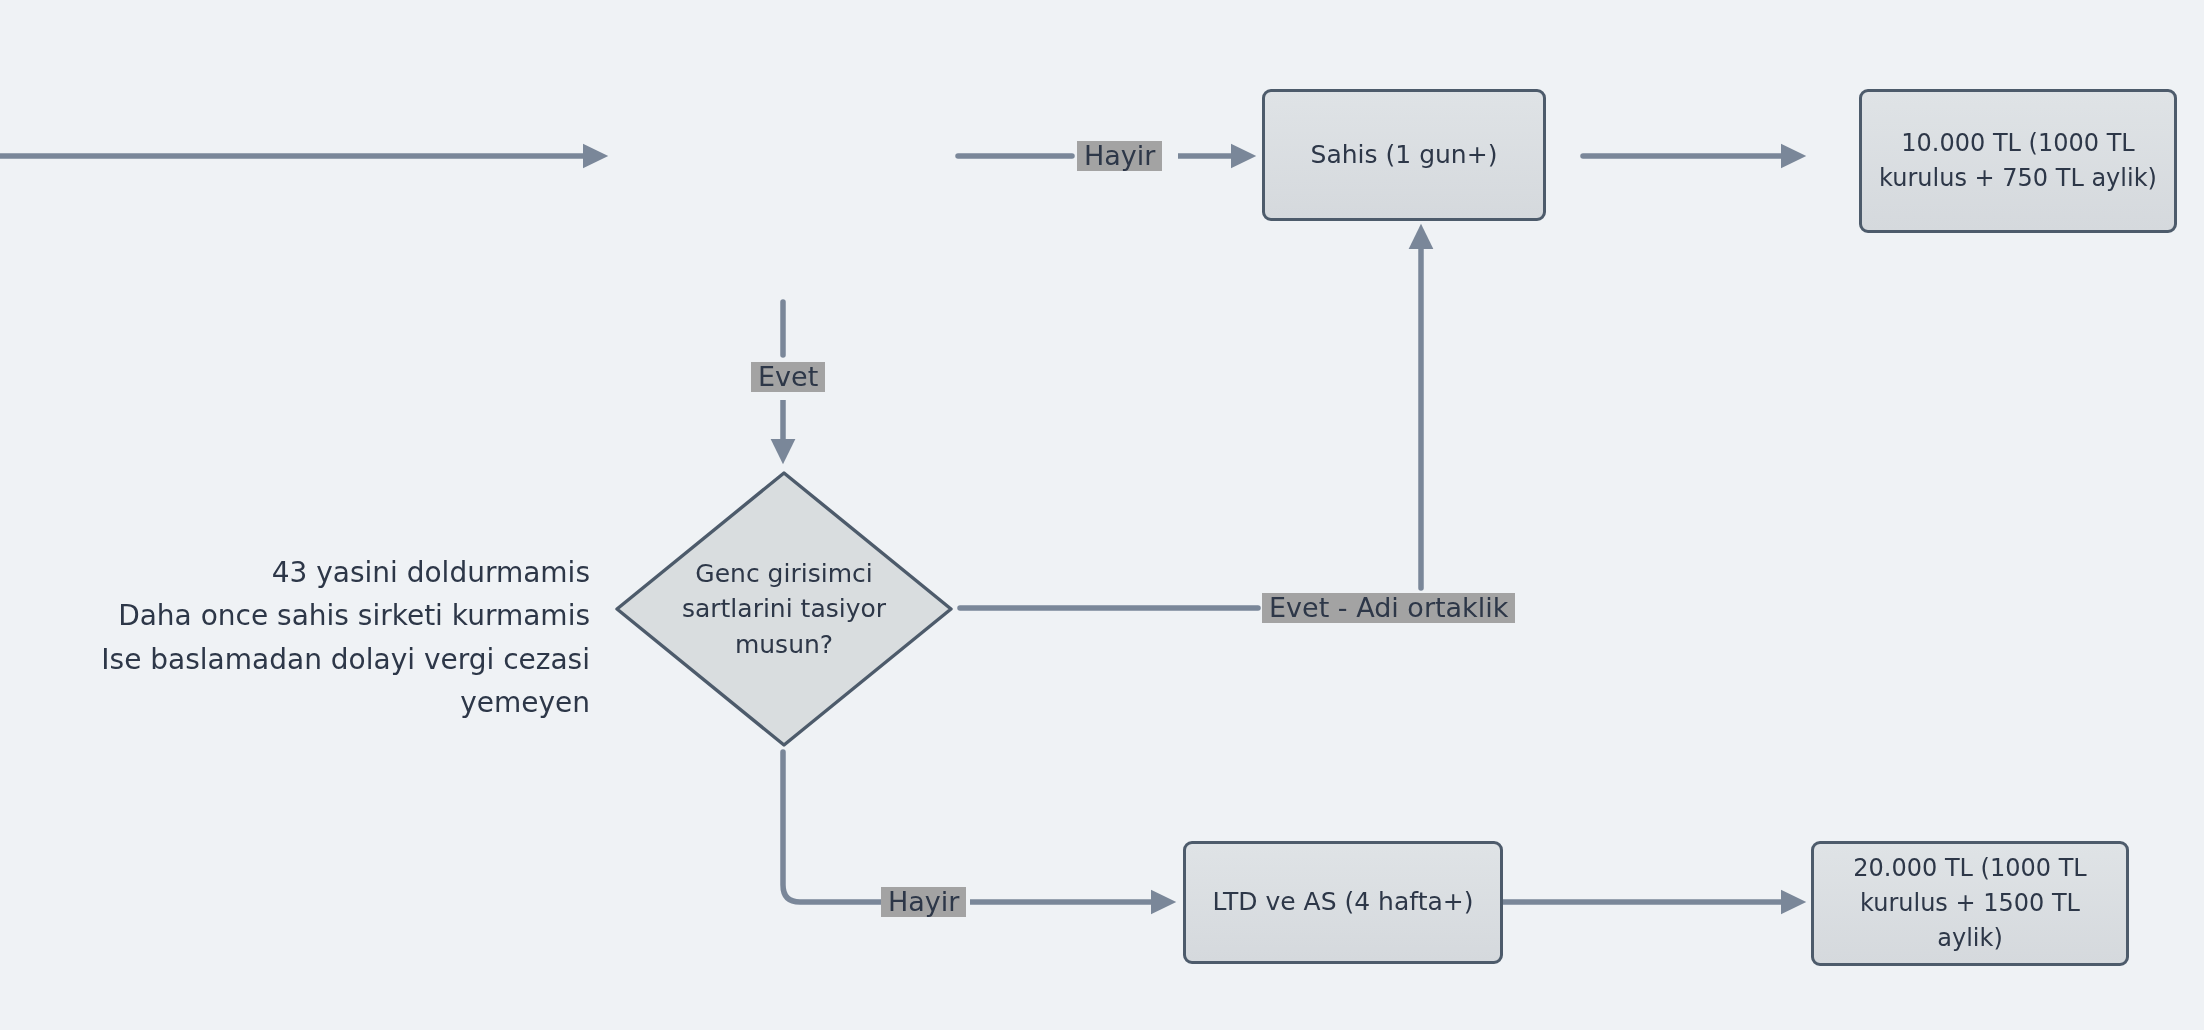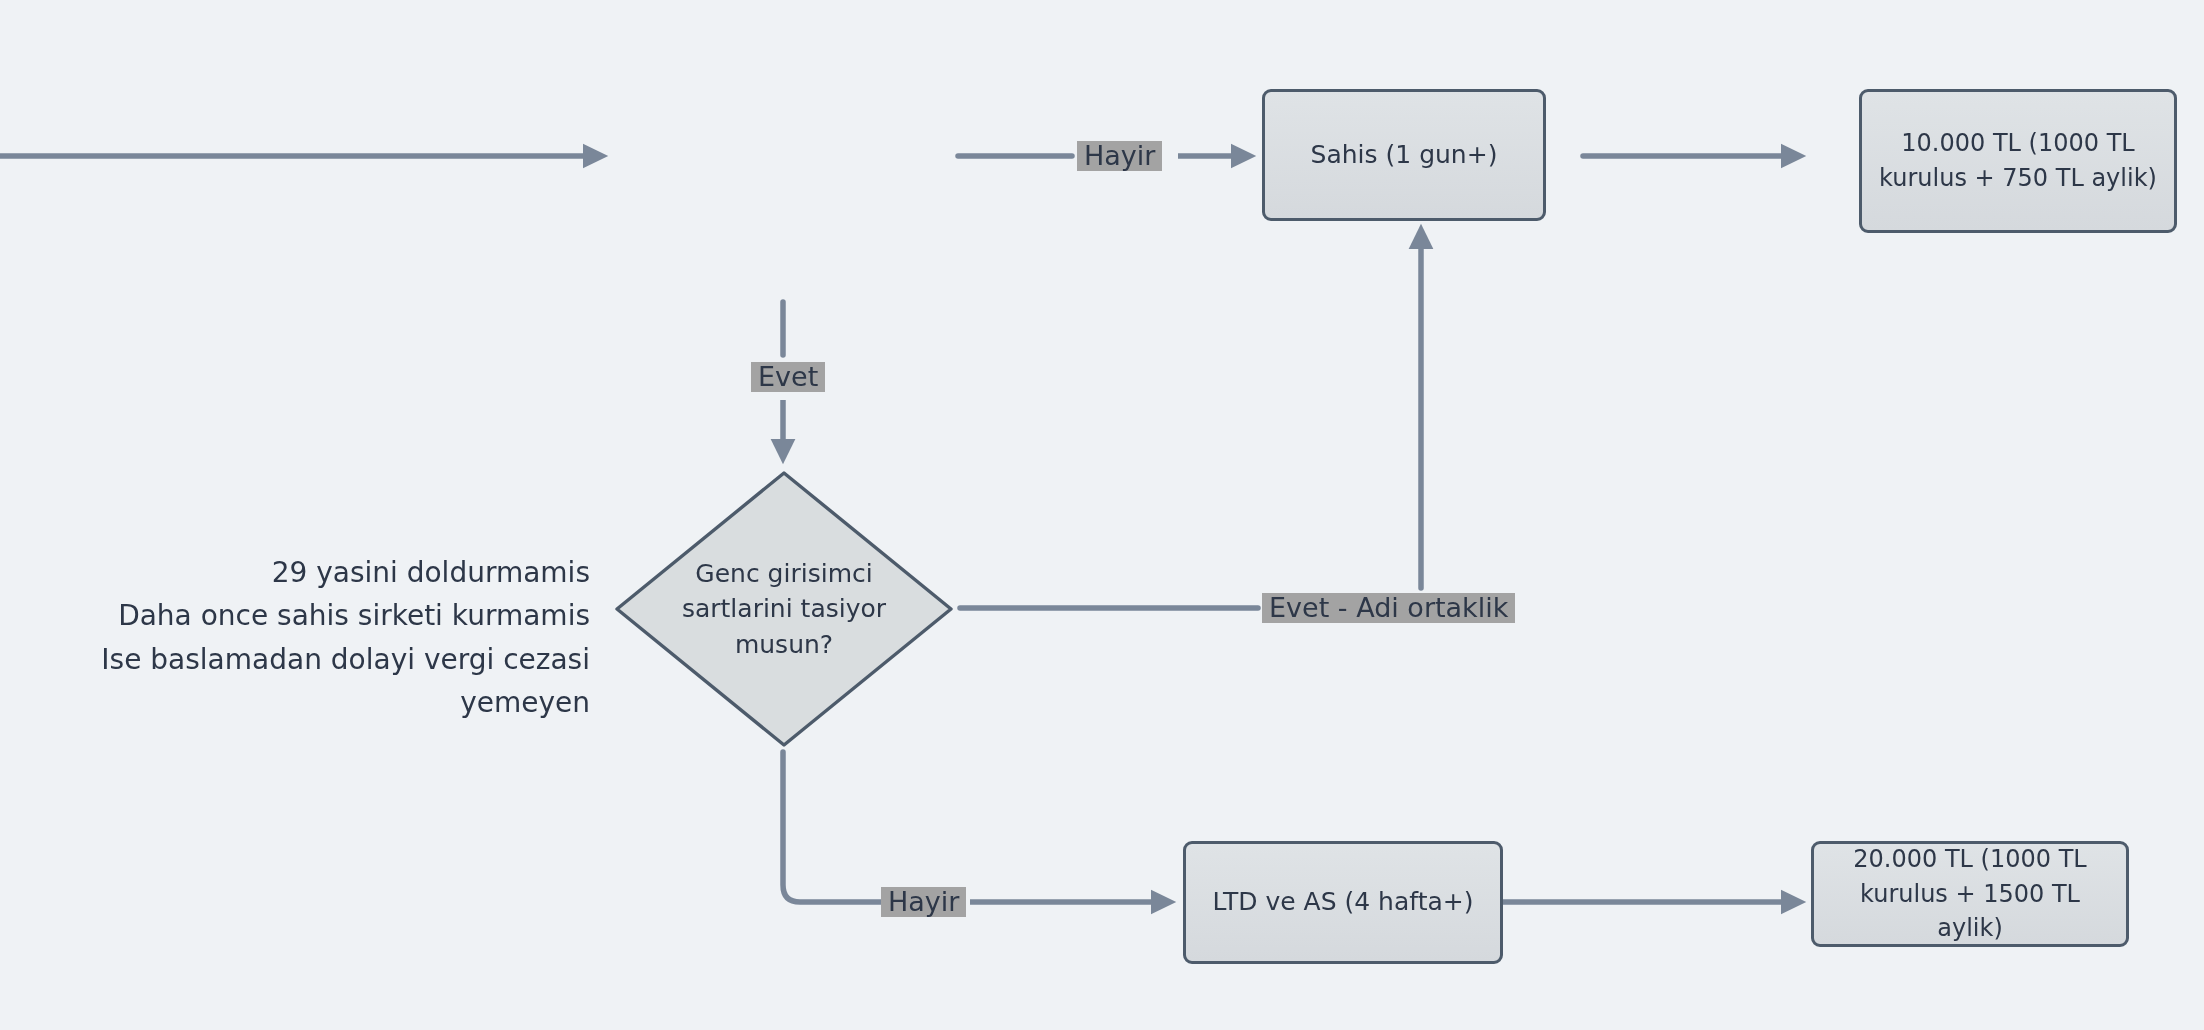--- a/index.html
+++ b/index.html
@@ -130,29 +130,29 @@
   </div>
 
   <div class="node box" style="left:1811px; top:89px; width:318px; height:144px; font-size:24px;margin-left:48px;">
     <span>10.000 TL (1000 TL kurulus + 750 TL aylik)</span>
   </div>
 
   <div class="node box" style="left:1183px; top:841px; width:320px; height:123px;">
     <span>LTD ve AS (4 hafta+)</span>
   </div>
 
-  <div class="node box" style="left:1811px; top:841px; width:318px; height:106px; font-size:24px;">
+  <div class="node box" style="left:1811px; top:841px; width:318px; height:125px; font-size:24px;">
     <span>20.000 TL  (1000 TL kurulus + 1500 TL aylik)</span>
   </div>
 
   <div class="edge-label" style="left:1077px; top:141px;">Hayir</div>
 
   <div class="edge-label" style="left:751px; top:362px;">Evet</div>
 
   <div class="edge-label" style="left:1262px; top:593px;">Evet - Adi ortaklik</div>
 
   <div class="edge-label" style="left:881px; top:887px;">Hayir</div>
 
-  <div class="side-note" style="left:20px; top:551px; width:570px;">29 yasini doldurmamis
+  <div class="side-note" style="left:20px; top:551px; width:570px;">43 yasini doldurmamis
 Daha once sahis sirketi kurmamis
 Ise baslamadan dolayi vergi cezasi yemeyen</div>
 
 </div>
 
 </body></html>

